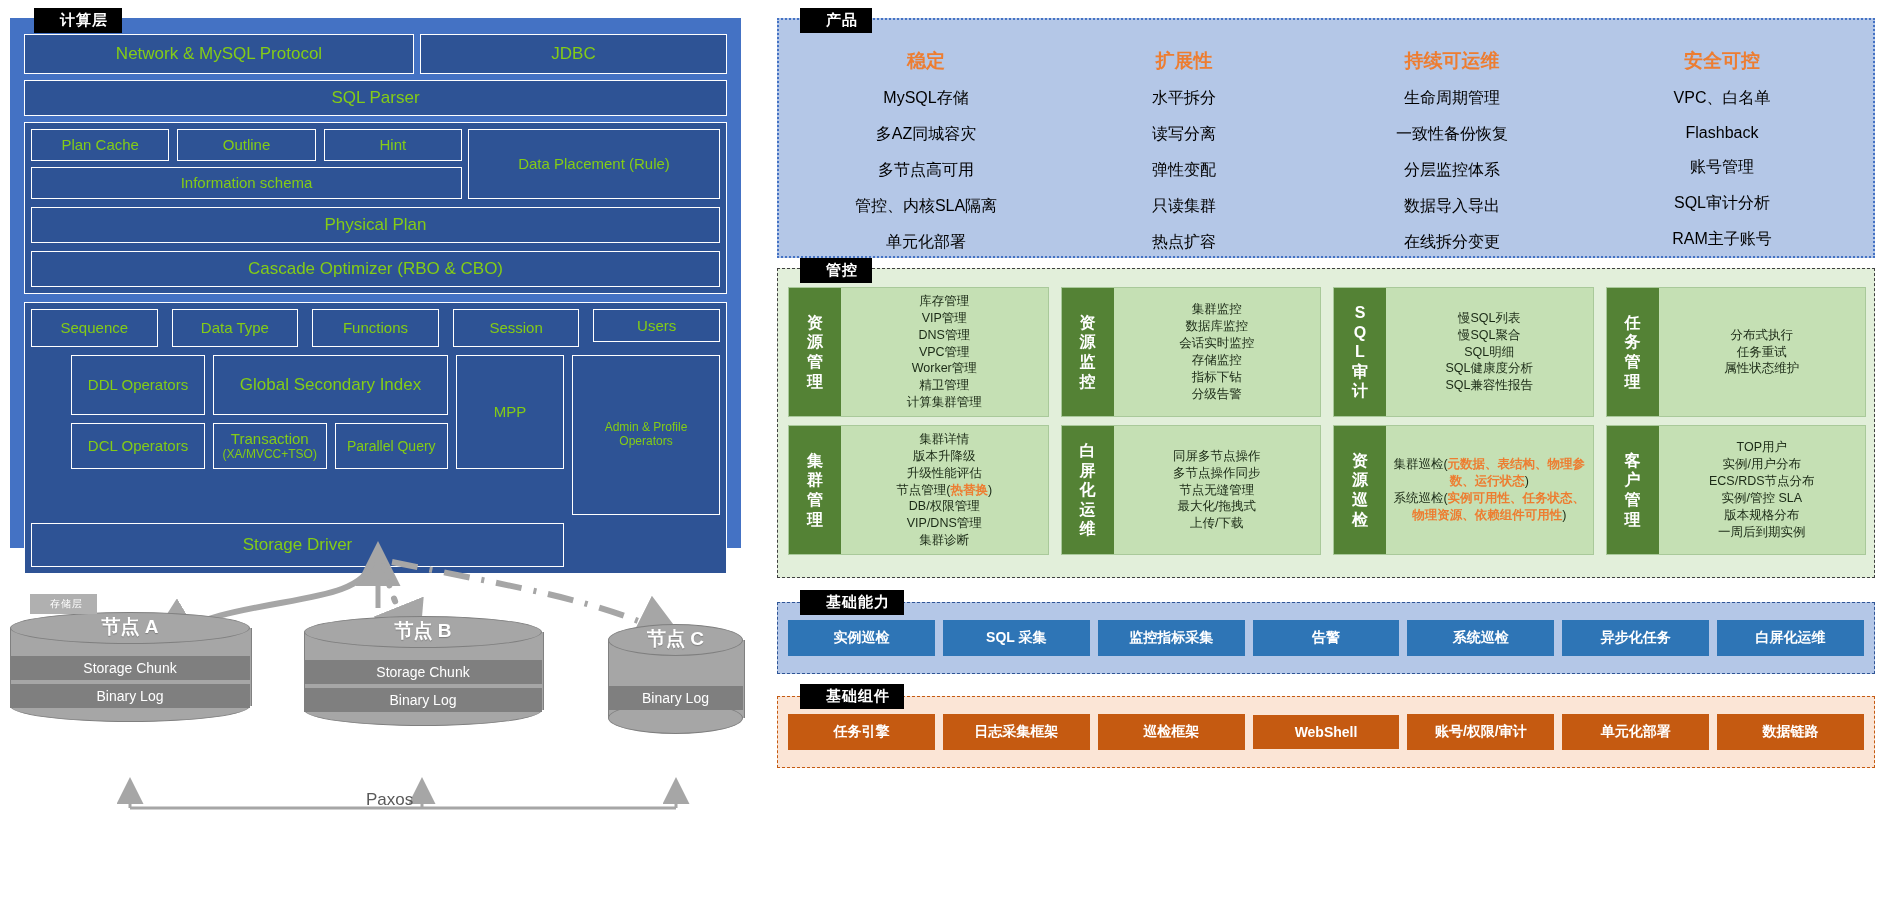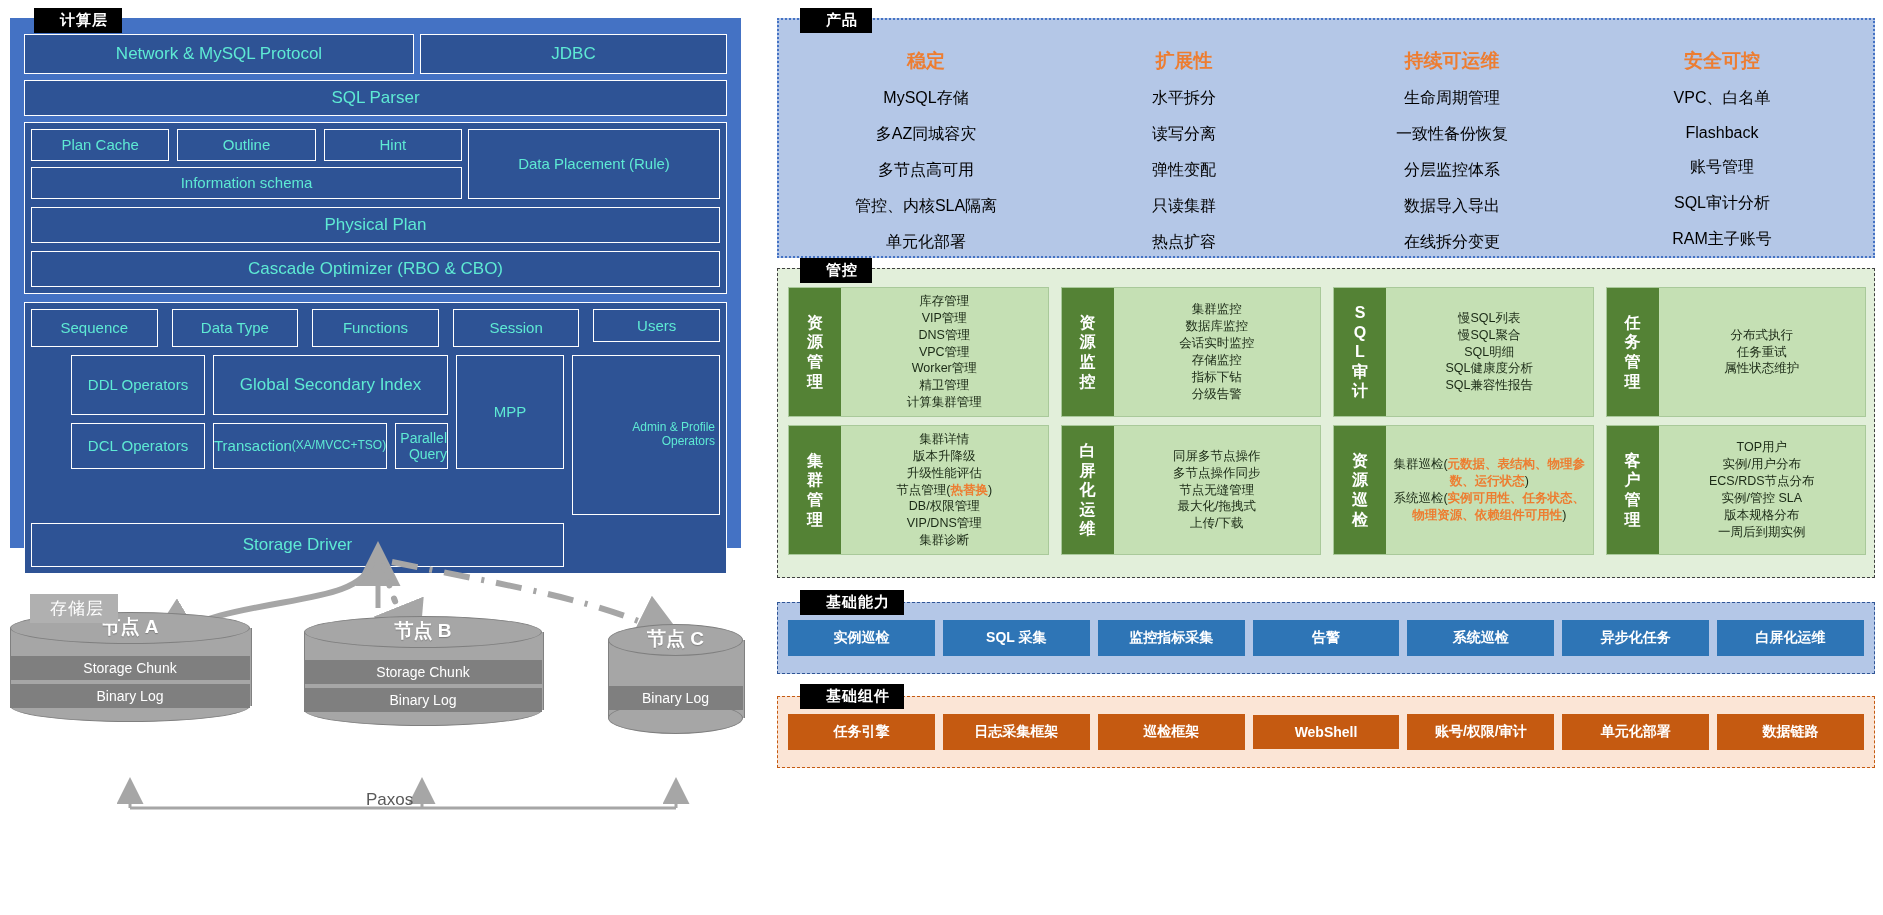--- a/index.html
+++ b/index.html
@@ -7,22 +7,22 @@
 
   
   .tag{position:absolute;z-index:30;color:#fff;font-size:15px;font-weight:bold;
        display:flex;align-items:center;padding:3px 14px 3px 26px;background:#000;letter-spacing:1px;}
   .tag.dark{background:#000;}
   .tag.gray{background:#b0b0b0;color:#fff;font-weight:normal;}
 
   
   #compute-layer{position:absolute;left:10px;top:18px;width:731px;height:530px;background:#4472c4;
                  box-sizing:border-box;padding:16px 14px 14px 14px;}
-  .navybox{background:#2e5395;border:1.5px solid #ffffff;color:#5eead4;display:flex;align-items:center;
-           justify-content:center;text-align:right;box-sizing:border-box;font-size:17px;line-height:1.15;}
+  .navybox{background:#2e5395;border:1.5px solid #ffffff;color:#84cc16;display:flex;align-items:center;
+           justify-content:center;text-align:center;box-sizing:border-box;font-size:17px;line-height:1.15;}
   .navybox.sm{font-size:15px;}
   .navybox.xs{font-size:12px;}
   .navybox .sub{display:block;font-size:12px;}
 
   #cl-top{display:flex;gap:6px;}
   #cl-group1{border:1.5px solid #ffffff;background:#2e5395;padding:6px;box-sizing:border-box;margin-top:6px;}
   #cl-group2{border:1.5px solid #ffffff;background:#2e5395;padding:6px;box-sizing:border-box;margin-top:8px;}
 
   
   #storage-layer{position:absolute;left:0px;top:592px;width:760px;height:323px;}
@@ -118,37 +118,37 @@
     <div style="display:flex;gap:8px;">
 
       <div style="flex:1;display:flex;gap:8px;padding-left:40px;">
         <div style="flex:0 0 134px;display:flex;flex-direction:column;gap:8px;">
           <div class="navybox sm" style="height:60px;">DDL Operators</div>
           <div class="navybox sm" style="height:46px;">DCL Operators</div>
         </div>
         <div style="flex:1;display:flex;flex-direction:column;gap:8px;">
           <div class="navybox" style="height:60px;">Global Secondary Index</div>
           <div style="display:flex;gap:8px;height:46px;">
-            <div class="navybox sm" style="flex:1;flex-direction:row;">
+            <div class="navybox sm" style="flex:1;flex-direction:column;">
               <span>Transaction</span>
               <span class="sub">(XA/MVCC+TSO)</span>
             </div>
             <div class="navybox xs" style="flex:1;font-size:14px;">Parallel Query</div>
           </div>
         </div>
         <div class="navybox sm" style="flex:0 0 108px;height:114px;">MPP</div>
       </div>
       <div class="navybox xs" style="flex:0 0 148px;height:160px;padding:4px;">Admin &amp; Profile Operators</div>
     </div>
 
     <div class="navybox" style="height:44px;margin-top:8px;width:calc(100% - 156px);">Storage Driver</div>
   </div>
 </div>
 
-<div class="tag gray" style="left:30px;top:594px;padding:3px 14px 3px 20px;font-size:17px;">
+<div class="tag gray" style="left:30px;top:594px;padding:3px 14px 3px 20px;font-size:10px;">
   <span>存储层</span>
 </div>
 
 <svg width="760" height="330" style="position:absolute;left:0;top:540px;">
   <defs>
     <marker id="ah" markerWidth="9" markerHeight="9" refX="6" refY="4.5" orient="auto">
       <path d="M0,0 L9,4.5 L0,9 z" fill="#a6a6a6"></path>
     </marker>
   </defs>
 

